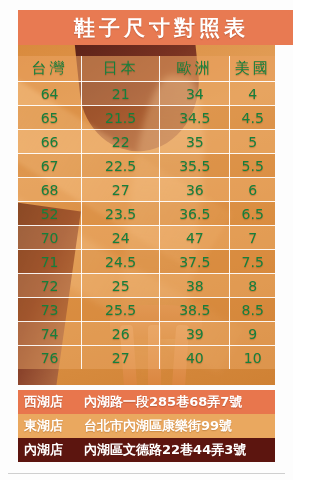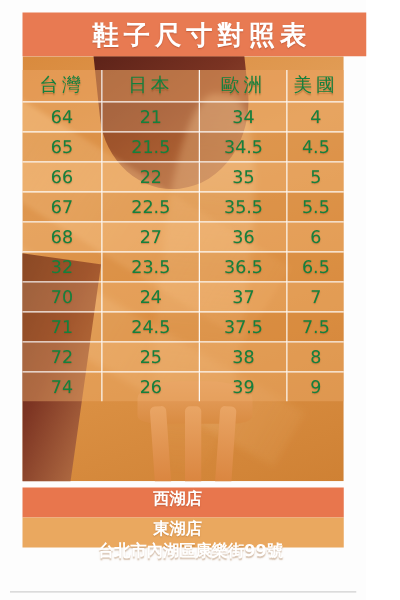--- a/index.html
+++ b/index.html
@@ -57,21 +57,21 @@
   .tbl td:last-child{border-right:none;}
   .tbl tr.hdr td{height:23px;font-size:15px;letter-spacing:3px;
     background:rgba(233,162,96,.60);border-bottom:1.5px solid rgba(255,255,255,.95);}
   .tbl tr.odd  td{background:rgba(235,170,104,.46);}
   .tbl tr.even td{background:rgba(214,135,60,.40);}
   .tbl tr:last-child td{border-bottom:none;}
   .c0{width:62px;}.c1{width:76px;}.c2{width:68px;}.c3{width:43px;}
 
   
   .stores{position:absolute;left:18px;top:390px;width:257px;}
-  .srow{height:24px;display:flex;align-items:center;box-sizing:border-box;padding-left:6px;flex-direction:column;}
+  .srow{height:24px;display:flex;align-items:center;box-sizing:border-box;padding-left:6px;}
   .srow .name{width:54px;flex:none;font-size:13px;font-weight:bold;}
   .srow .addr{font-size:13px;font-weight:bold;padding-left:6px;}
   .s0{background:#e8764d;color:#fff;text-shadow:0 1px 1px rgba(120,40,20,.35);}
   .s1{background:#eaa85f;color:#fff;text-shadow:0 1px 1px rgba(140,80,25,.35);}
   .s2{background:#5c150f;color:#fff;}
 
   .rule{position:absolute;left:8px;top:473px;width:277px;height:1px;background:#cfcfcf;}
 </style>
 </head>
 <body>
@@ -127,56 +127,73 @@
           <td class="c2">35.5</td>
           <td class="c3">5.5</td>
         </tr>
         <tr class="odd">
           <td class="c0">68</td>
           <td class="c1">27</td>
           <td class="c2">36</td>
           <td class="c3">6</td>
         </tr>
         <tr class="even">
-          <td class="c0">32</td>
+          <td class="c0">52</td>
           <td class="c1">23.5</td>
           <td class="c2">36.5</td>
           <td class="c3">6.5</td>
         </tr>
         <tr class="odd">
           <td class="c0">70</td>
           <td class="c1">24</td>
-          <td class="c2">37</td>
+          <td class="c2">47</td>
           <td class="c3">7</td>
         </tr>
         <tr class="even">
           <td class="c0">71</td>
           <td class="c1">24.5</td>
           <td class="c2">37.5</td>
           <td class="c3">7.5</td>
         </tr>
         <tr class="odd">
           <td class="c0">72</td>
           <td class="c1">25</td>
           <td class="c2">38</td>
           <td class="c3">8</td>
         </tr>
+        <tr class="even">
+          <td class="c0">73</td>
+          <td class="c1">25.5</td>
+          <td class="c2">38.5</td>
+          <td class="c3">8.5</td>
+        </tr>
         <tr class="odd">
           <td class="c0">74</td>
           <td class="c1">26</td>
           <td class="c2">39</td>
           <td class="c3">9</td>
+        </tr>
+        <tr class="odd">
+          <td class="c0">76</td>
+          <td class="c1">27</td>
+          <td class="c2">40</td>
+          <td class="c3">10</td>
         </tr>
       </tbody>
   </table>
 
   <div class="stores">
       <div class="srow s0">
         <span class="name">西湖店</span>
+        <span class="addr">內湖路一段285巷68弄7號</span>
       </div>
       <div class="srow s1">
         <span class="name">東湖店</span>
         <span class="addr">台北市內湖區康樂街99號</span>
+      </div>
+      <div class="srow s2">
+        <span class="name">內湖店</span>
+        <span class="addr">內湖區文德路22巷44弄3號</span>
       </div>
     </div>
 
   <div class="rule"></div>
 </div>
 
 </body></html>

